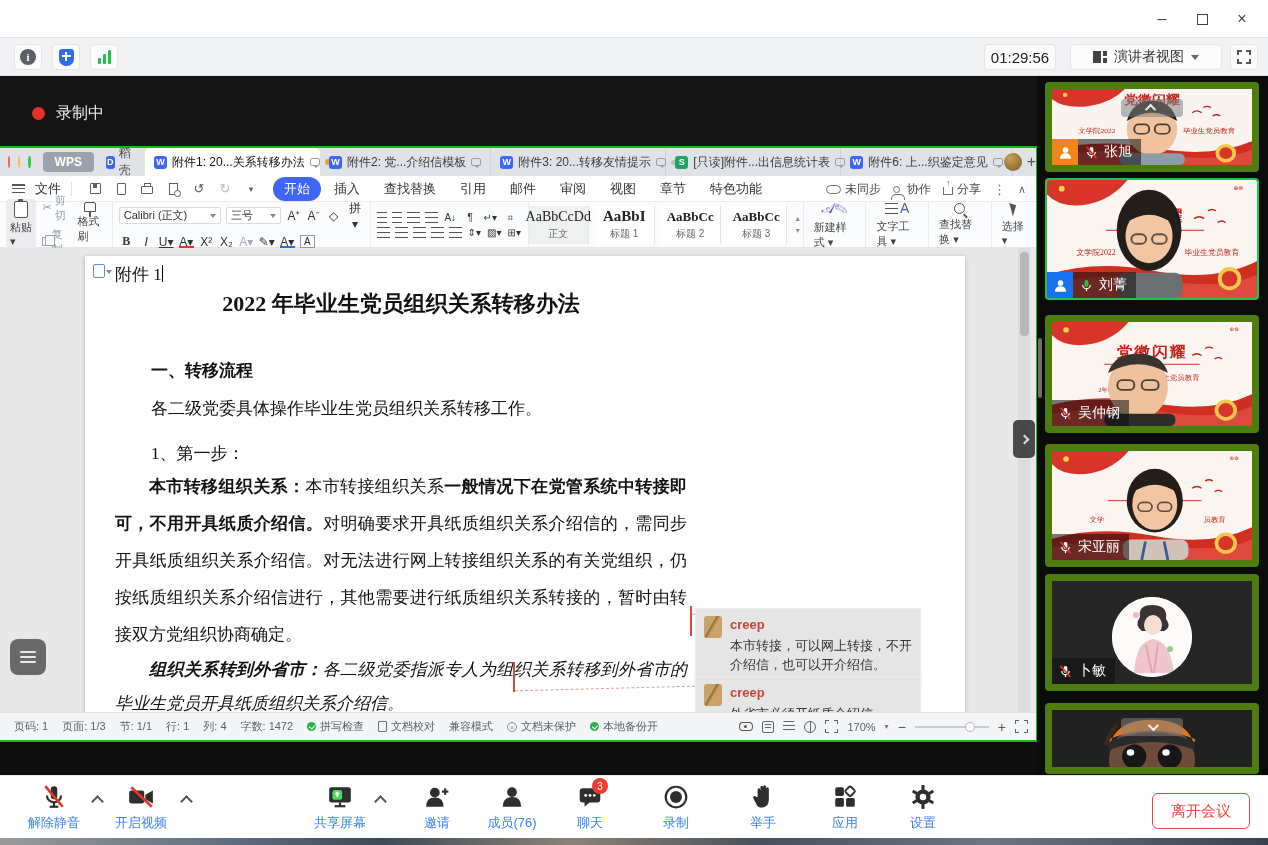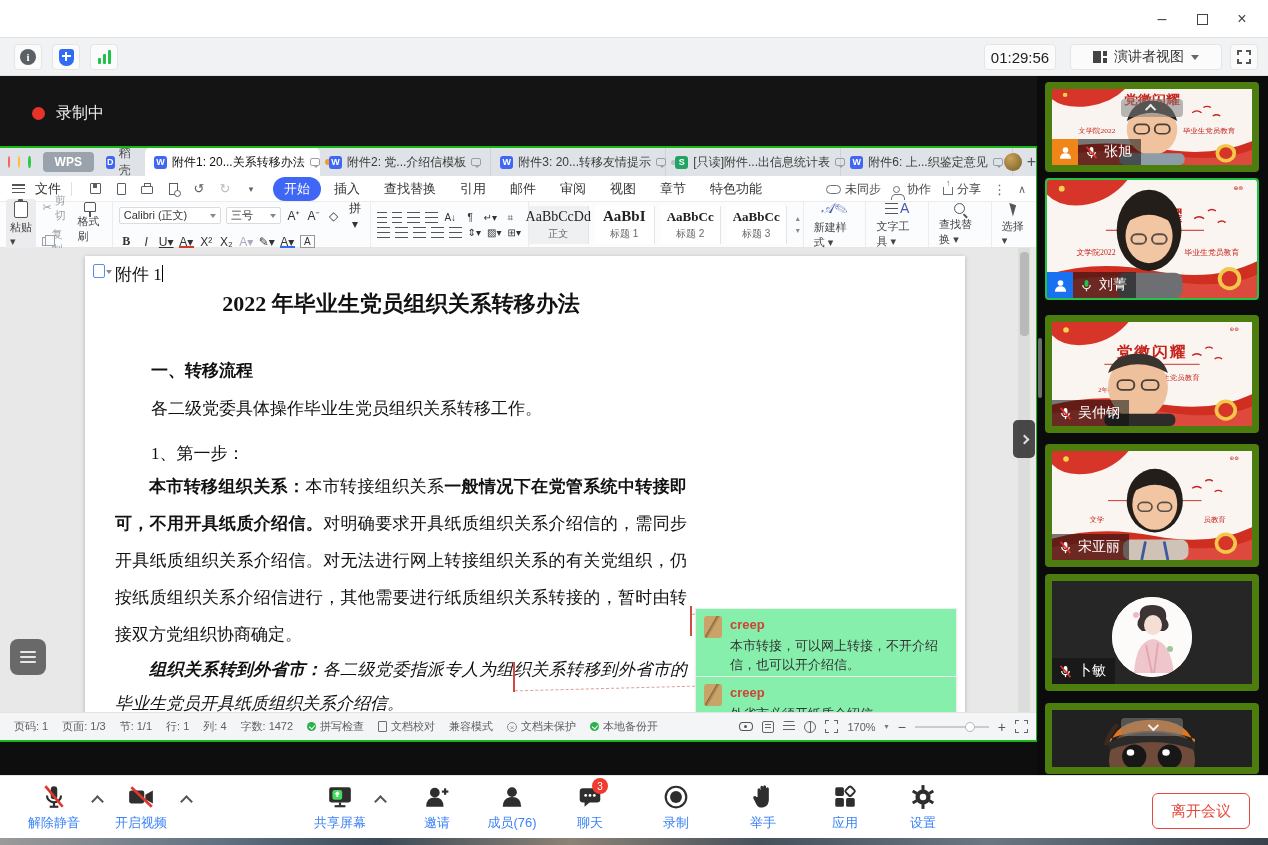--- a/index.html
+++ b/index.html
@@ -149,21 +149,21 @@
   #d-p4 { top:397px; line-height:34px;font-style:italic; }
   .caret { display:inline-block; width:1.5px; height:17px; background:#000; vertical-align:-2px; }
   #navdoc { position:absolute; left:-22px; top:8px; width:12px; height:14px; border:1.5px solid #5b8def; border-radius:2px; }
   #navdoc:after { content:""; position:absolute; right:-8px; top:5px; border-left:3px solid transparent; border-right:3px solid transparent; border-top:4px solid #888; }
   .anchor { position:absolute; width:2px; background:#d14b43; }
   #anch1 { left:605px; top:350px; height:30px; }
   #anch2 { left:428px; top:406px; height:30px; }
   .connector { position:absolute; border-top:1.5px dashed #dca09a; }
   #conn1 { left:607px; top:356px; width:36px; transform:rotate(-6deg); }
   #conn2 { left:430px; top:432px; width:180px; transform:rotate(-1.5deg); }
-  .comment { position:absolute; left:610px; width:262px; background:#86efac; border:1px solid #f0eceb; box-shadow:0 1px 2px rgba(0,0,0,.08); padding:6px 8px 7px 34px; font-size:13px; color:#333; line-height:19px; }
+  .comment { position:absolute; left:610px; width:226px; background:#e5e5e5; border:1px solid #f0eceb; box-shadow:0 1px 2px rgba(0,0,0,.08); padding:6px 8px 7px 34px; font-size:13px; color:#333; line-height:19px; }
   #cmt1 { top:352px; }
   #cmt2 { top:420px; }
   .cmt-av { position:absolute; left:8px; top:7px; width:18px; height:22px; border-radius:3px; background:linear-gradient(120deg,#caa368 40%,#8a6a3c 42%, #caa368 55%); }
   .cmt-author { color:#cc4437; font-weight:bold; font-size:13px; margin-bottom:2px; }
   #vscroll { position:absolute; right:6px; top:0; width:12px; height:100%; background:#dcdedb; }
   #vscroll .thumb { position:absolute; left:1.5px; top:4px; width:9px; height:84px; border-radius:4px; background:#b7bab6; }
 
   
   #wps-status { position:absolute; left:0; bottom:0; width:100%; height:28px; background:#f4f5f6; border-top:1px solid #e3e3e3; display:flex; align-items:center; font-size:11px; color:#5c5f63; }
   #wps-status .sitem { margin-left:14px; white-space:nowrap; display:flex; align-items:center; gap:4px; }

